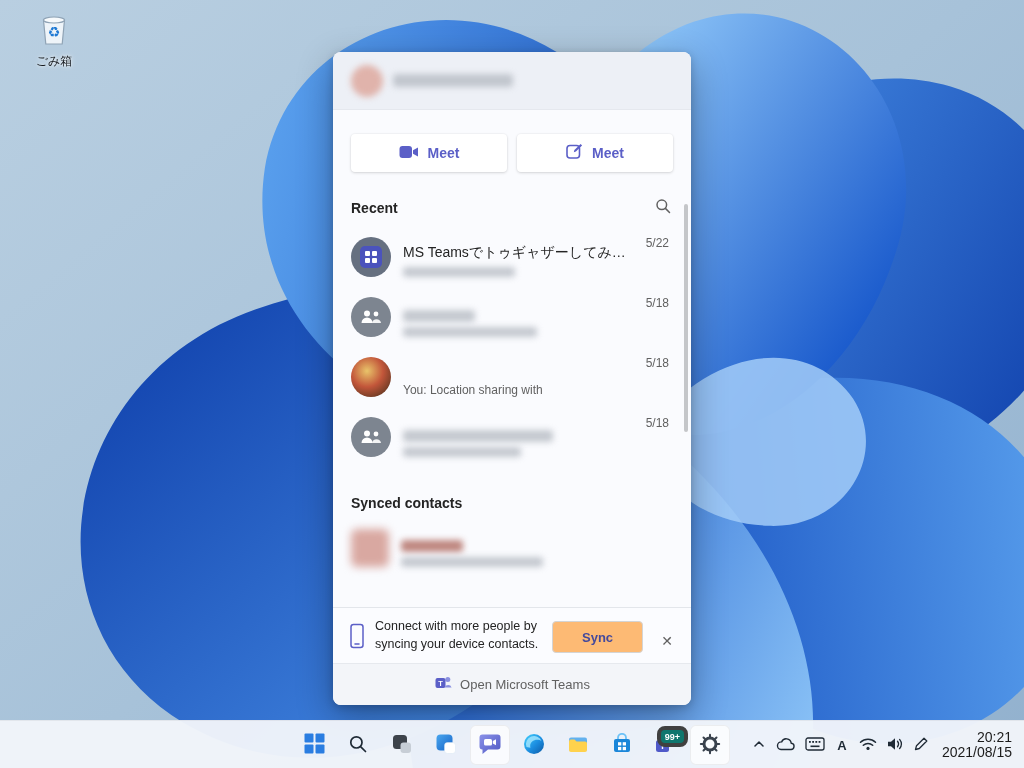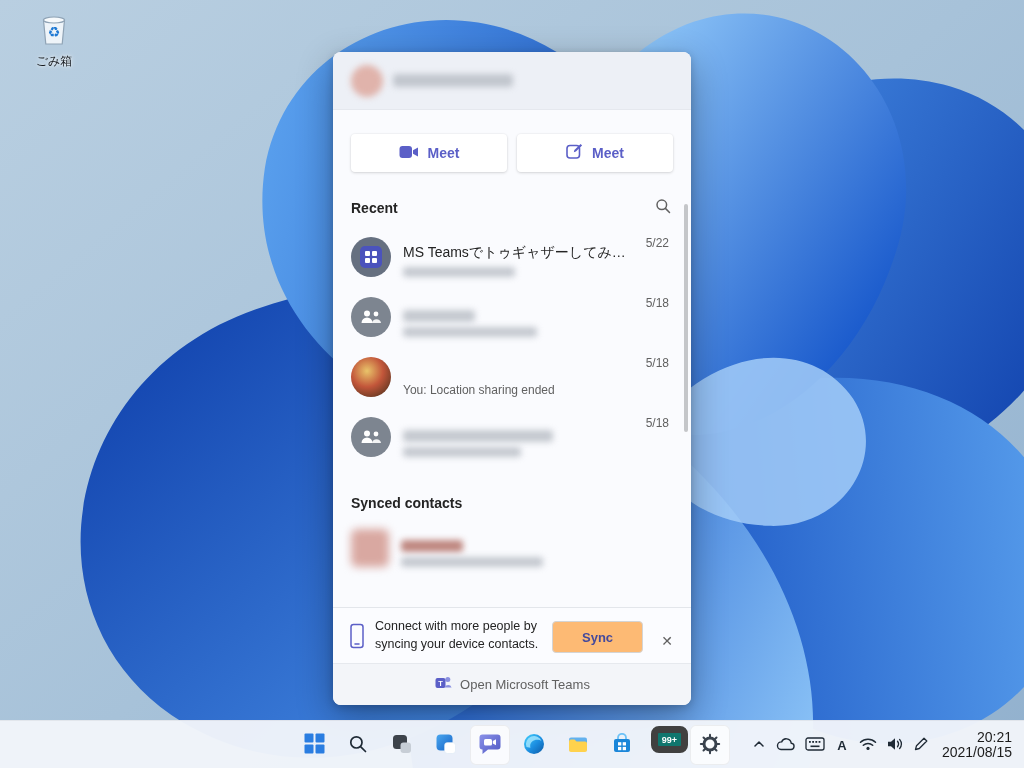--- a/index.html
+++ b/index.html
@@ -70,21 +70,21 @@
   
   .taskbar { position:absolute; left:0; bottom:0; width:1024px; height:48px; z-index:10;
     background:rgba(241,245,250,.96); border-top:1px solid rgba(0,0,0,.05);
     display:flex; align-items:center; }
   .tb-center { position:absolute; left:50%; top:4px; transform:translateX(-50%);
     display:flex; gap:4px; }
   .tb-btn { width:40px; height:40px; border-radius:6px; border:none; background:transparent;
     display:flex; align-items:center; justify-content:center; position:relative; cursor:pointer; }
   .tb-btn.active { background:rgba(255,255,255,.75); box-shadow:inset 0 0 0 1px rgba(0,0,0,.06); }
   .badge { position:absolute; top:1px; right:-2px; background:#0f766e; color:#fff;
-    font-size:9px; font-weight:700; padding:1.5px 4px; border-radius:8px; border:7px solid #404040; }
+    font-size:9px; font-weight:700; padding:1.5px 4px; border-radius:8px; border:4px solid #404040; }
 
   .tray { position:absolute; right:6px; top:2px; height:44px; display:flex; align-items:center; gap:1px; }
   .tray-btn { height:36px; min-width:24px; padding:0 4px; border:none; background:transparent;
     display:flex; align-items:center; justify-content:center; border-radius:4px; cursor:pointer;
     color:#1f2a35; font-size:13px; font-family:inherit; }
   .tray-clock { text-align:right; font-size:14px; line-height:15px; color:#1b1b1b;
     padding:0 6px 0 8px; cursor:pointer; }
 </style>
 </head>
 <body>
@@ -199,21 +199,21 @@
       <div class="row-main">
         <span class="redact" style="width:72px;height:12px"></span>
         <span class="redact" style="width:134px;height:10px"></span>
       </div>
       <div class="row-date">5/18</div>
     </div>
 
     <div class="chat-row">
       <div class="avatar av-photo"></div>
       <div class="row-main">
-        <div class="row-sub">You: Location sharing ended</div>
+        <div class="row-sub">You: Location sharing with</div>
       </div>
       <div class="row-date">5/18</div>
     </div>
 
     <div class="chat-row">
       <div class="avatar av-gray">
         <svg width="22" height="16" viewBox="0 0 22 16" fill="#fff">
             <circle cx="7" cy="4.5" r="3"></circle>
             <path d="M1.5 14 A5.5 5.5 0 0 1 12.5 14 Z"></path>
             <circle cx="16" cy="5" r="2.4"></circle>

